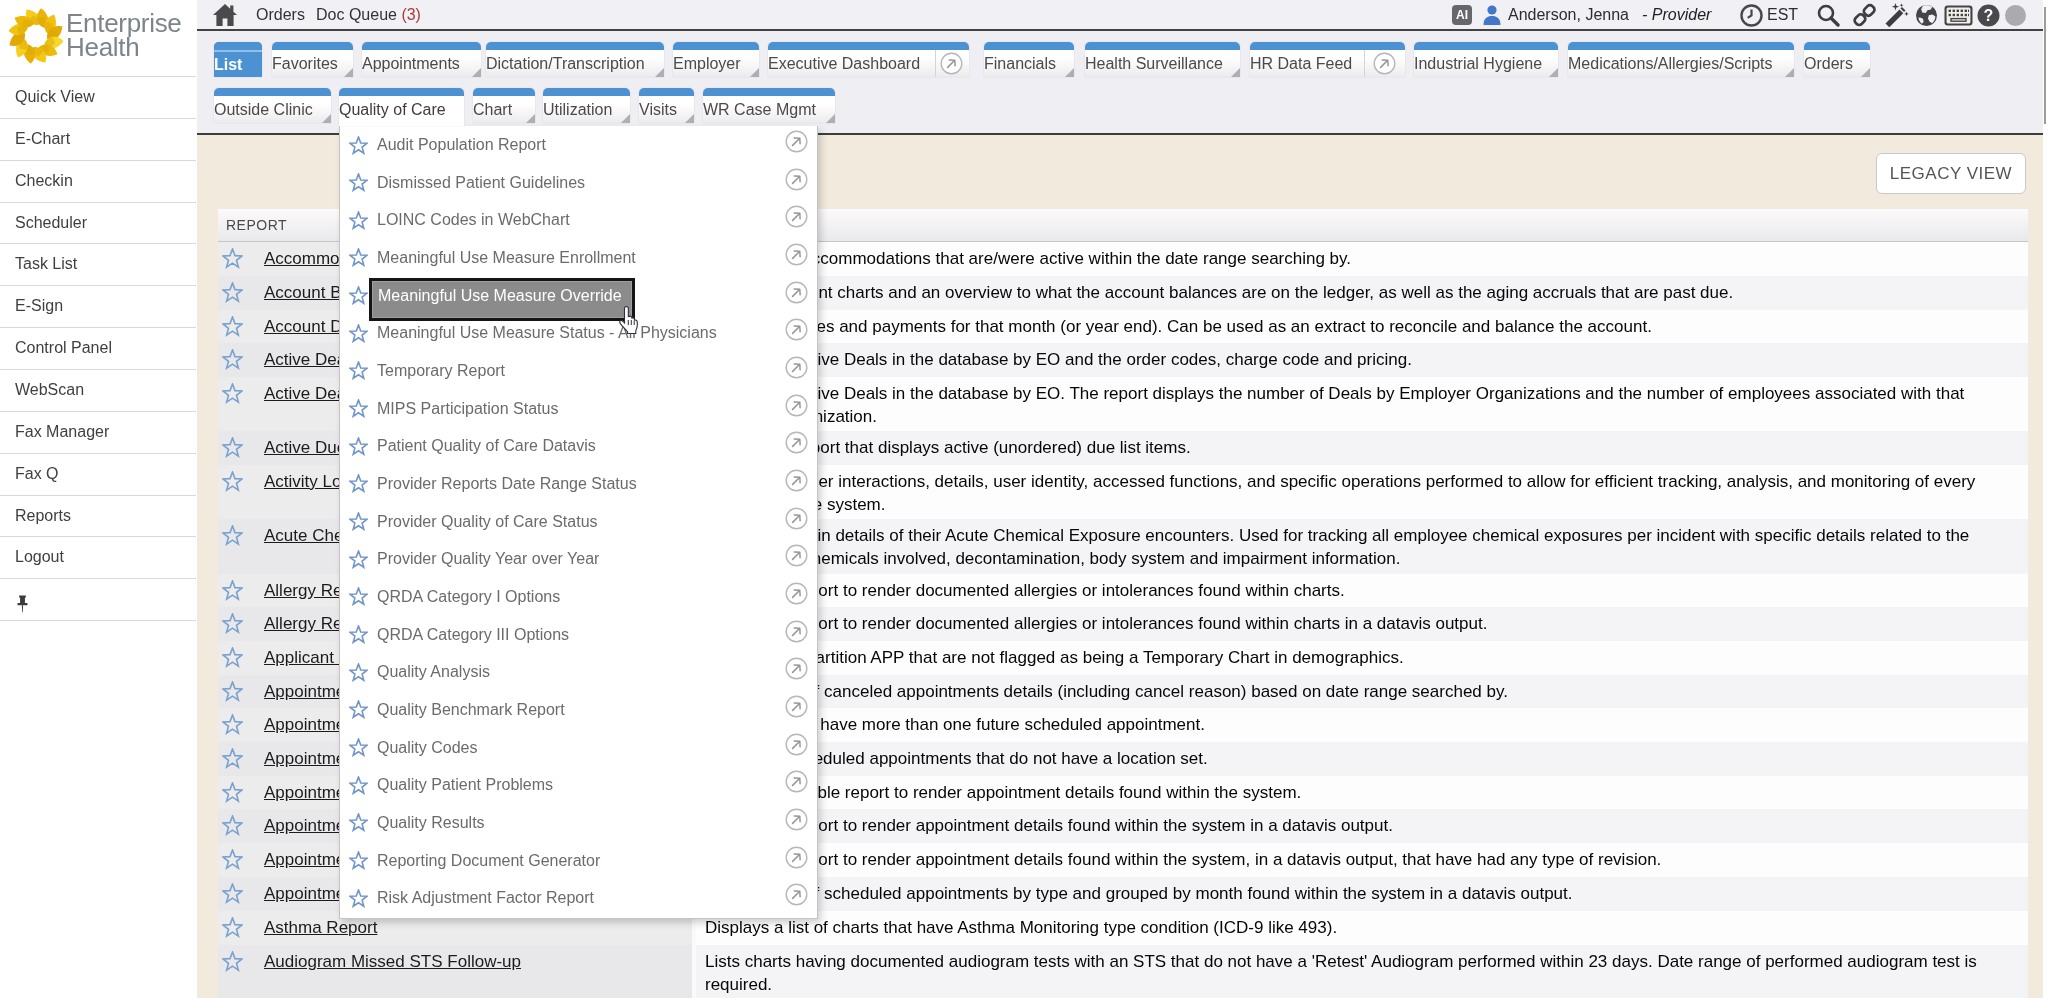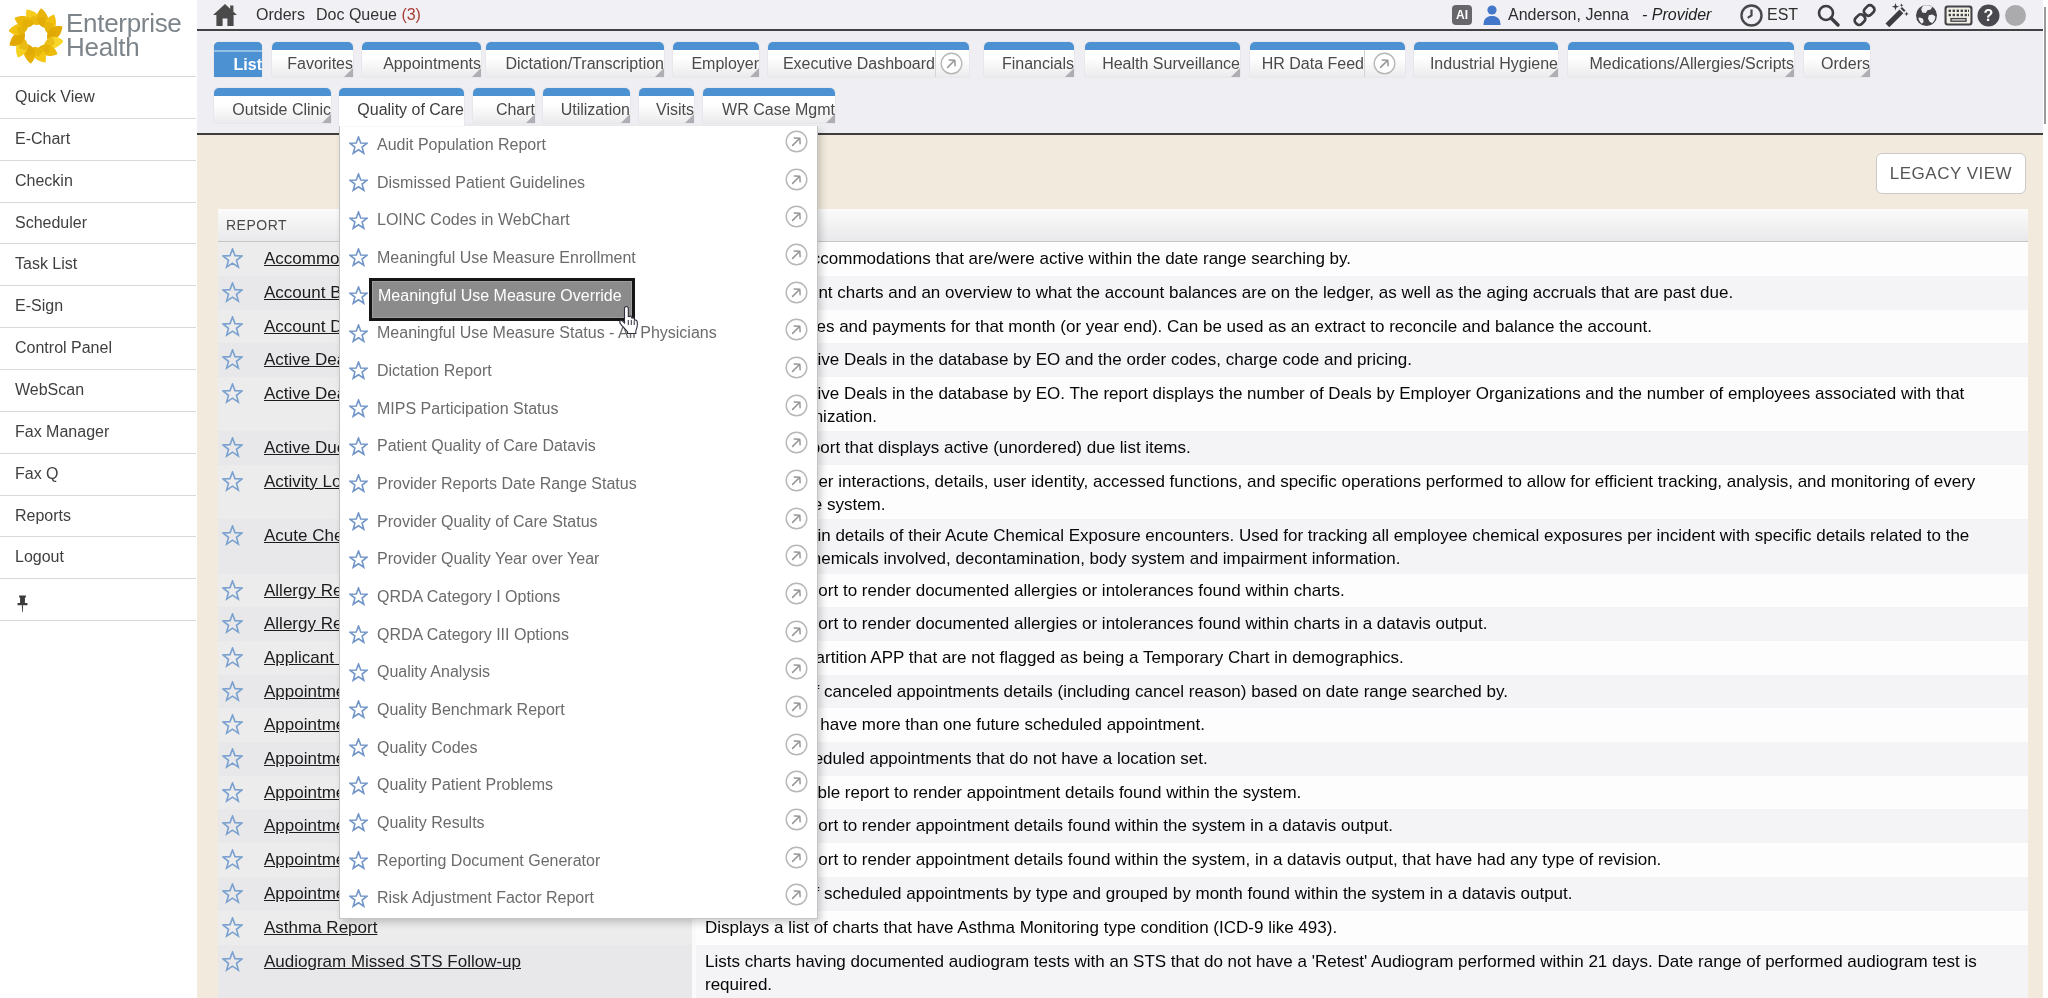--- a/index.html
+++ b/index.html
@@ -1,20 +1,20 @@
 <!DOCTYPE html>
 <html><head><meta charset="utf-8"><title>Reports</title>
 <style>
 html,body{margin:0;padding:0}
 body{width:2048px;height:998px;font-family:"Liberation Sans",sans-serif;background:#ffffff;position:relative;overflow:hidden}
 .ab{position:absolute}
 .tab{position:absolute;top:42px;height:35px;border-radius:5px 5px 0 0;overflow:hidden;background:linear-gradient(#ffffff 45%,#ebebed);box-shadow:0 0 1px rgba(0,0,0,0.3)}
 .tab2{top:88px}
 .tab .cap{position:absolute;left:0;top:0;right:0;height:8px;background:#4c92d2}
-.tab .lbl{position:absolute;left:0;right:0;top:9px;height:25px;line-height:25px;text-align:right;font-size:16px;color:#4a4a4a;white-space:nowrap}
+.tab .lbl{position:absolute;left:0;right:0;top:9px;height:25px;line-height:25px;text-align:left;font-size:16px;color:#4a4a4a;white-space:nowrap}
 .tab .fold{position:absolute;bottom:0;right:0;width:0;height:0;border-bottom:9px solid #aeaeb4;border-left:9px solid transparent}
 .sideitem{position:absolute;left:15px;height:41px;line-height:41px;font-size:16px;color:#3f3f3f}
 .sep{position:absolute;left:0;width:196px;height:1px;background:#d9d9d9}
 .ditem{position:absolute;left:38px;font-size:16px;color:#6b6b6b;line-height:22px;white-space:nowrap}
 .link{position:absolute;font-size:17px;color:#1b1b1b;text-decoration:underline;line-height:23px;white-space:nowrap}
 .desc{position:absolute;font-size:17px;color:#060606;line-height:23px}
 </style></head><body>
 
 <div class="ab" style="left:0;top:0;width:197px;height:998px;background:#fff;border-right:1px solid #c9c9c9"></div>
 <svg width="54" height="56" viewBox="0 0 54 56" style="position:absolute;left:9px;top:8px">
@@ -398,21 +398,21 @@
       <polygon points="10.50,1.00 12.97,7.60 20.01,7.91 14.49,12.30 16.38,19.09 10.50,15.20 4.62,19.09 6.51,12.30 0.99,7.91 8.03,7.60" fill="none" stroke="#7aa1cf" stroke-width="1.6" stroke-linejoin="miter"></polygon>
     </svg></div>
 <div class="link" style="left:264px;top:916px">Asthma Report</div>
 <div class="desc" style="left:705px;top:916px;width:1315px">Displays a list of charts that have Asthma Monitoring type condition (ICD-9 like 493).</div>
 <div class="ab" style="left:218px;top:945px;width:474px;height:53px;background:#e8e8ea"></div>
 <div class="ab" style="left:696px;top:945px;width:1332px;height:53px;background:#f4f4f6"></div>
 <div class="ab" style="left:222px;top:951px"><svg width="21" height="21" viewBox="0 0 21 21">
       <polygon points="10.50,1.00 12.97,7.60 20.01,7.91 14.49,12.30 16.38,19.09 10.50,15.20 4.62,19.09 6.51,12.30 0.99,7.91 8.03,7.60" fill="none" stroke="#7aa1cf" stroke-width="1.6" stroke-linejoin="miter"></polygon>
     </svg></div>
 <div class="link" style="left:264px;top:950px">Audiogram Missed STS Follow-up</div>
-<div class="desc" style="left:705px;top:950px;width:1315px">Lists charts having documented audiogram tests with an STS that do not have a 'Retest' Audiogram performed within 21 days. Date range of performed audiogram test is required.</div>
+<div class="desc" style="left:705px;top:950px;width:1315px">Lists charts having documented audiogram tests with an STS that do not have a 'Retest' Audiogram performed within 23 days. Date range of performed audiogram test is required.</div>
 <div class="ab" style="left:339px;top:126px;width:479px;height:793px;background:#fff;border:1px solid #c4c4c4;border-top:none;box-sizing:border-box;z-index:50;box-shadow:3px 4px 7px rgba(0,0,0,0.18)"></div>
 <div class="ab" style="left:369px;top:278px;width:266px;height:43px;border:3px solid #151515;background:#8b8b8b;box-sizing:border-box;z-index:55;box-shadow:inset 0 0 0 1px #9e9e9e"></div>
 <div class="ab" style="left:349px;top:136px;z-index:56"><svg width="19" height="19" viewBox="0 0 19 19">
       <polygon points="9.50,1.00 11.73,6.93 18.06,7.22 13.11,11.17 14.79,17.28 9.50,13.80 4.21,17.28 5.89,11.17 0.94,7.22 7.27,6.93" fill="none" stroke="#7296c8" stroke-width="1.6" stroke-linejoin="miter"></polygon>
     </svg></div>
 <div class="ditem" style="left:377px;top:134px;z-index:56">Audit Population Report</div>
 <div class="ab" style="left:784.5px;top:130px;z-index:56"><svg width="23" height="23" viewBox="0 0 23 23">
       <circle cx="11.5" cy="11.5" r="10.3" fill="#ffffff" stroke="#b7b7b7" stroke-width="1.4"></circle>
       <path d="M7.6 15.4 L14.5 8.5 M9.2 7.9 L14.8 8.2 L15.1 13.8" stroke="#969696" stroke-width="1.5" fill="none" stroke-linecap="round" stroke-linejoin="round"></path>
     </svg></div>
@@ -452,21 +452,21 @@
       <polygon points="9.50,1.00 11.73,6.93 18.06,7.22 13.11,11.17 14.79,17.28 9.50,13.80 4.21,17.28 5.89,11.17 0.94,7.22 7.27,6.93" fill="none" stroke="#7296c8" stroke-width="1.6" stroke-linejoin="miter"></polygon>
     </svg></div>
 <div class="ditem" style="left:377px;top:322px;z-index:56">Meaningful Use Measure Status - All Physicians</div>
 <div class="ab" style="left:784.5px;top:318px;z-index:56"><svg width="23" height="23" viewBox="0 0 23 23">
       <circle cx="11.5" cy="11.5" r="10.3" fill="#ffffff" stroke="#b7b7b7" stroke-width="1.4"></circle>
       <path d="M7.6 15.4 L14.5 8.5 M9.2 7.9 L14.8 8.2 L15.1 13.8" stroke="#969696" stroke-width="1.5" fill="none" stroke-linecap="round" stroke-linejoin="round"></path>
     </svg></div>
 <div class="ab" style="left:349px;top:361px;z-index:56"><svg width="19" height="19" viewBox="0 0 19 19">
       <polygon points="9.50,1.00 11.73,6.93 18.06,7.22 13.11,11.17 14.79,17.28 9.50,13.80 4.21,17.28 5.89,11.17 0.94,7.22 7.27,6.93" fill="none" stroke="#7296c8" stroke-width="1.6" stroke-linejoin="miter"></polygon>
     </svg></div>
-<div class="ditem" style="left:377px;top:360px;z-index:56">Dictation Report</div>
+<div class="ditem" style="left:377px;top:360px;z-index:56">Temporary Report</div>
 <div class="ab" style="left:784.5px;top:356px;z-index:56"><svg width="23" height="23" viewBox="0 0 23 23">
       <circle cx="11.5" cy="11.5" r="10.3" fill="#ffffff" stroke="#b7b7b7" stroke-width="1.4"></circle>
       <path d="M7.6 15.4 L14.5 8.5 M9.2 7.9 L14.8 8.2 L15.1 13.8" stroke="#969696" stroke-width="1.5" fill="none" stroke-linecap="round" stroke-linejoin="round"></path>
     </svg></div>
 <div class="ab" style="left:349px;top:399px;z-index:56"><svg width="19" height="19" viewBox="0 0 19 19">
       <polygon points="9.50,1.00 11.73,6.93 18.06,7.22 13.11,11.17 14.79,17.28 9.50,13.80 4.21,17.28 5.89,11.17 0.94,7.22 7.27,6.93" fill="none" stroke="#7296c8" stroke-width="1.6" stroke-linejoin="miter"></polygon>
     </svg></div>
 <div class="ditem" style="left:377px;top:398px;z-index:56">MIPS Participation Status</div>
 <div class="ab" style="left:784.5px;top:394px;z-index:56"><svg width="23" height="23" viewBox="0 0 23 23">
       <circle cx="11.5" cy="11.5" r="10.3" fill="#ffffff" stroke="#b7b7b7" stroke-width="1.4"></circle>

